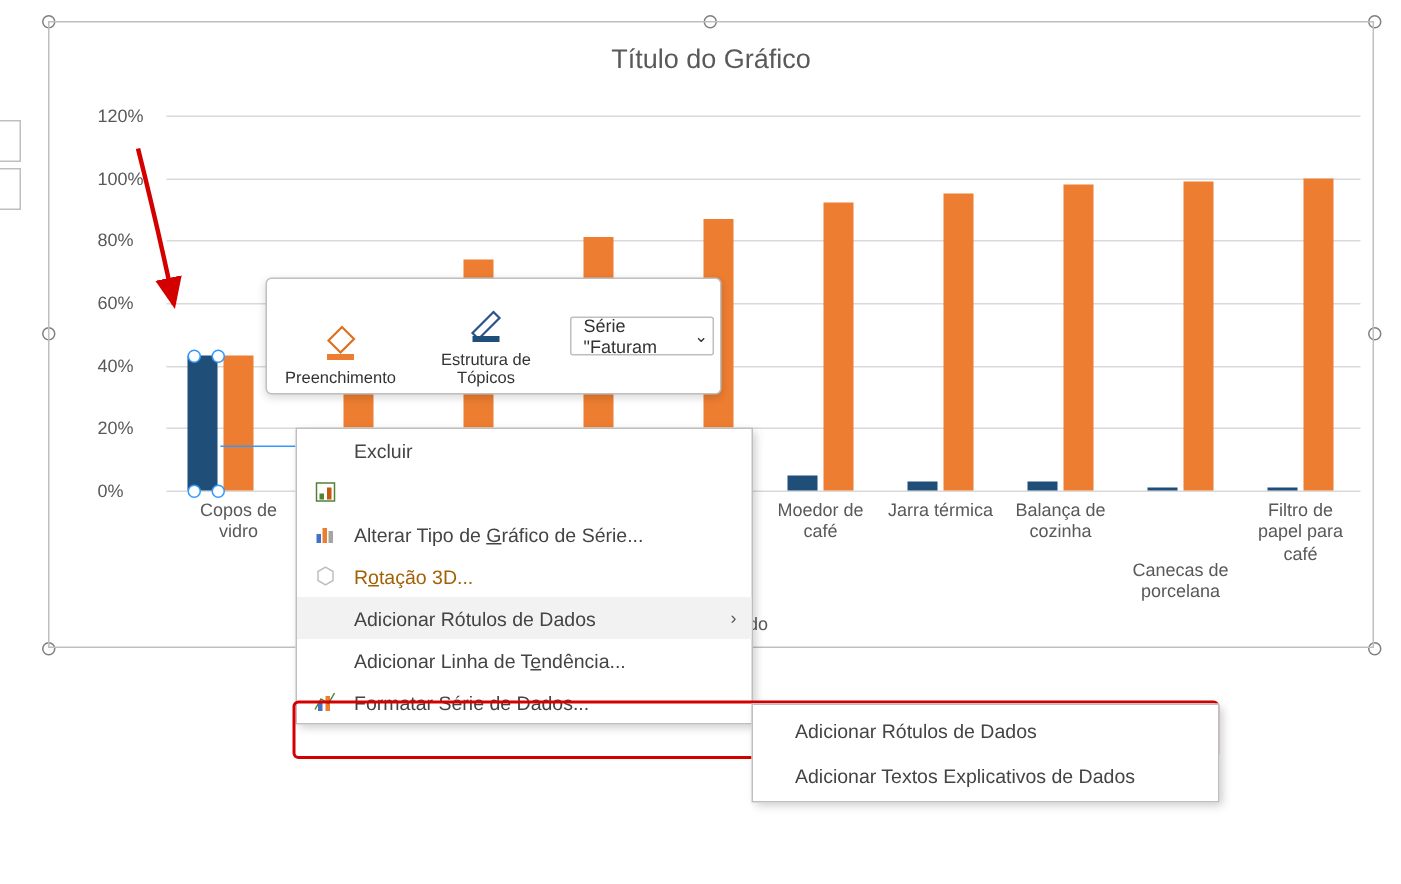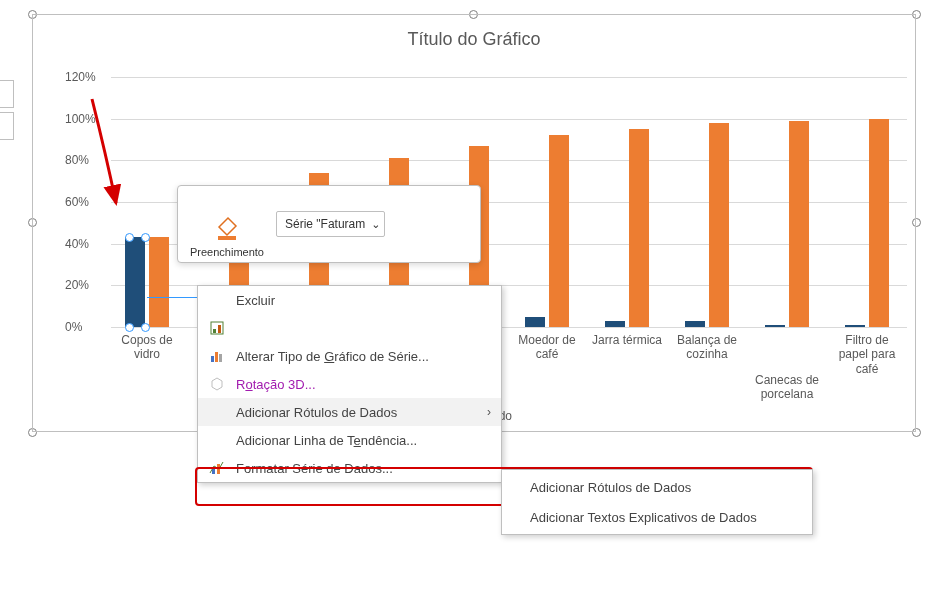--- a/index.html
+++ b/index.html
@@ -23,21 +23,21 @@
   .swatch{display:inline-block;width:10px;height:10px;background:#ed7d31;margin-right:6px;vertical-align:middle}
   .arrow{position:absolute;pointer-events:none}
   .mini-toolbar{position:absolute;left:177px;top:185px;width:304px;height:78px;background:#fff;border:1px solid #bfbfbf;border-radius:4px;box-shadow:0 2px 6px rgba(0,0,0,.15);display:flex;align-items:center;padding:4px;box-sizing:border-box}
   .mini-btn{display:flex;flex-direction:column;align-items:center;justify-content:flex-end;height:70px;padding:0 8px;font-size:11px;color:#333;line-height:1.15;text-align:center}
   .mini-btn .iconbox{height:34px;display:flex;align-items:center;justify-content:center}
   .mini-combo{border:1px solid #bfbfbf;border-radius:2px;height:24px;display:flex;align-items:center;padding:0 3px 0 8px;font-size:12px;margin-left:4px}
   .mini-combo .caret{margin-left:6px;font-size:11px}
   .ctx-menu{position:absolute;left:197px;top:285px;width:303px;background:#fff;border:1px solid #bfbfbf;box-shadow:2px 2px 6px rgba(0,0,0,.2)}
   .ctx-item{height:28px;display:flex;align-items:center;padding-left:38px;font-size:13px;color:#444;position:relative}
   .ctx-item.hl{background:#f2f2f2}
-  .ctx-item.disabled{color:#a21caf}
+  .ctx-item.disabled{color:#a16207}
   .ctx-icon{position:absolute;left:10px;width:18px;height:18px;display:flex;align-items:center;justify-content:center}
   .ctx-arrow{position:absolute;right:10px;font-size:12px;color:#555}
   .ctx-item .ul{text-decoration:underline}
   .highlight-box{position:absolute;border:2.5px solid #d40000;border-radius:4px;pointer-events:none}
   .sub-menu{position:absolute;left:501px;top:469px;width:310px;background:#fff;border:1px solid #bfbfbf;box-shadow:2px 2px 6px rgba(0,0,0,.2);padding:2px 0}
   .sub-item{height:30px;display:flex;align-items:center;padding-left:28px;font-size:13px;color:#444}
   .left-stub{position:absolute;left:0;width:14px;background:#fff;border-top:1px solid #bfbfbf;border-right:1px solid #bfbfbf;border-bottom:1px solid #bfbfbf;box-sizing:border-box}
 </style>
 </head>
 <body>
@@ -124,21 +124,21 @@
 
     <div class="sel-link" style="left:36px;width:58px;top:calc(100% - 30px)"></div>
 
     <div class="sel-h" style="left:94px;top:calc(100% - 37.5px - 4px)"></div>
     <div class="sel-h" style="left:110px;top:calc(100% - 37.5px - 4px)"></div>
     <div class="sel-h" style="left:94px;top:calc(100% - 4px)"></div>
     <div class="sel-h" style="left:110px;top:calc(100% - 4px)"></div>
   </div>
 
   <div class="xlabels" id="xlabels">
-        <div class="xlabel" style="left: 0px;">Copos de vidro</div>
+        <div class="xlabel" style="left: 12px;">Copos de vidro</div>
         <div class="xlabel" style="left: 80px;">Cafeteira elétrica</div>
         <div class="xlabel" style="left: 160px;">Moedor manual</div>
         <div class="xlabel" style="left: 240px;">Bule de chá</div>
         <div class="xlabel" style="left: 320px;">Cafeteira italiana</div>
         <div class="xlabel" style="left: 400px;">Moedor de café</div>
         <div class="xlabel" style="left: 480px;">Jarra térmica</div>
         <div class="xlabel" style="left: 560px;">Balança de cozinha</div>
         <div class="xlabel" style="left: 640px; margin-top: 40px;">Canecas de porcelana</div>
         <div class="xlabel" style="left: 720px;">Filtro de papel para café</div>
       </div>
@@ -160,20 +160,29 @@
 <div class="mini-toolbar">
   <div class="mini-btn">
     <div class="iconbox">
       <svg width="26" height="26">
             <path d="M5 11 L14 2 L22 10 L13 19 Z" fill="none" stroke="#e07020" stroke-width="1.5"></path>
             <rect x="4" y="20" width="18" height="4" fill="#ed7d31"></rect>
           </svg>
     </div>
     <span>Preenchimento</span>
   </div>
+  <div class="mini-btn">
+    <div class="iconbox">
+      <svg width="26" height="26">
+            <path d="M4 18 L18 4 L22 8 L8 22 Z" fill="none" stroke="#2f528f" stroke-width="1.5"></path>
+            <rect x="4" y="20" width="18" height="4" fill="#1f4e79"></rect>
+          </svg>
+    </div>
+    <span>Estrutura de Tópicos</span>
+  </div>
   <div class="mini-combo">
     <span>Série "Faturam</span>
     <span class="caret">⌄</span>
   </div>
 </div>
 
 <div class="ctx-menu">
   <div class="ctx-item">
     <span>Excluir</span>
   </div>

